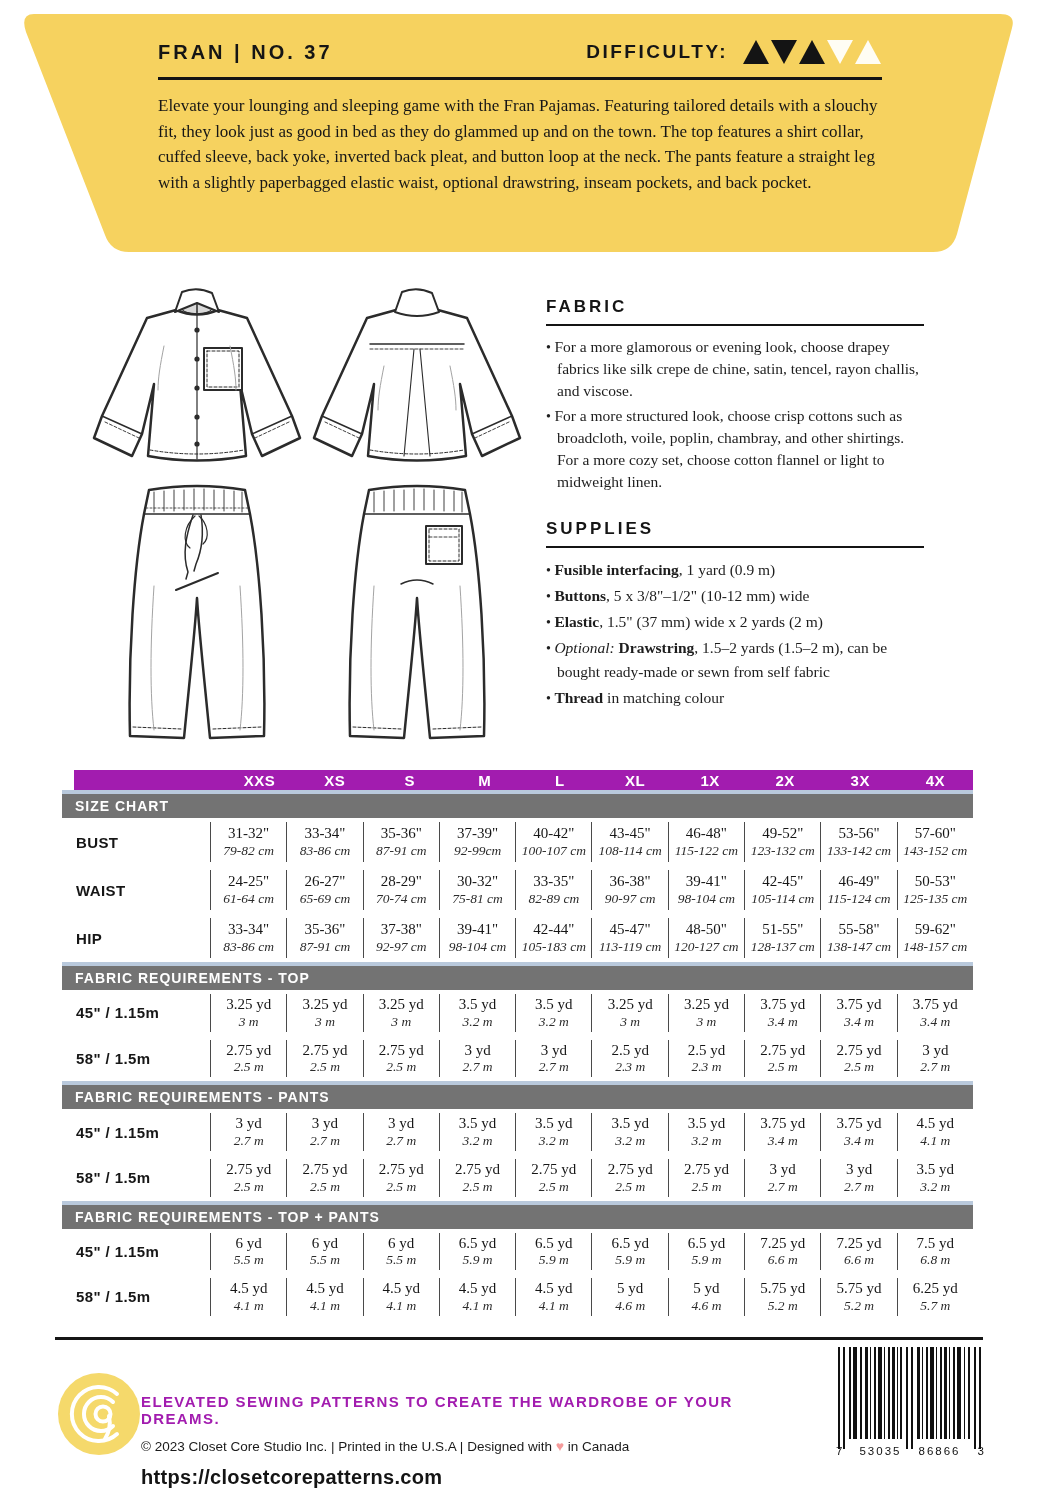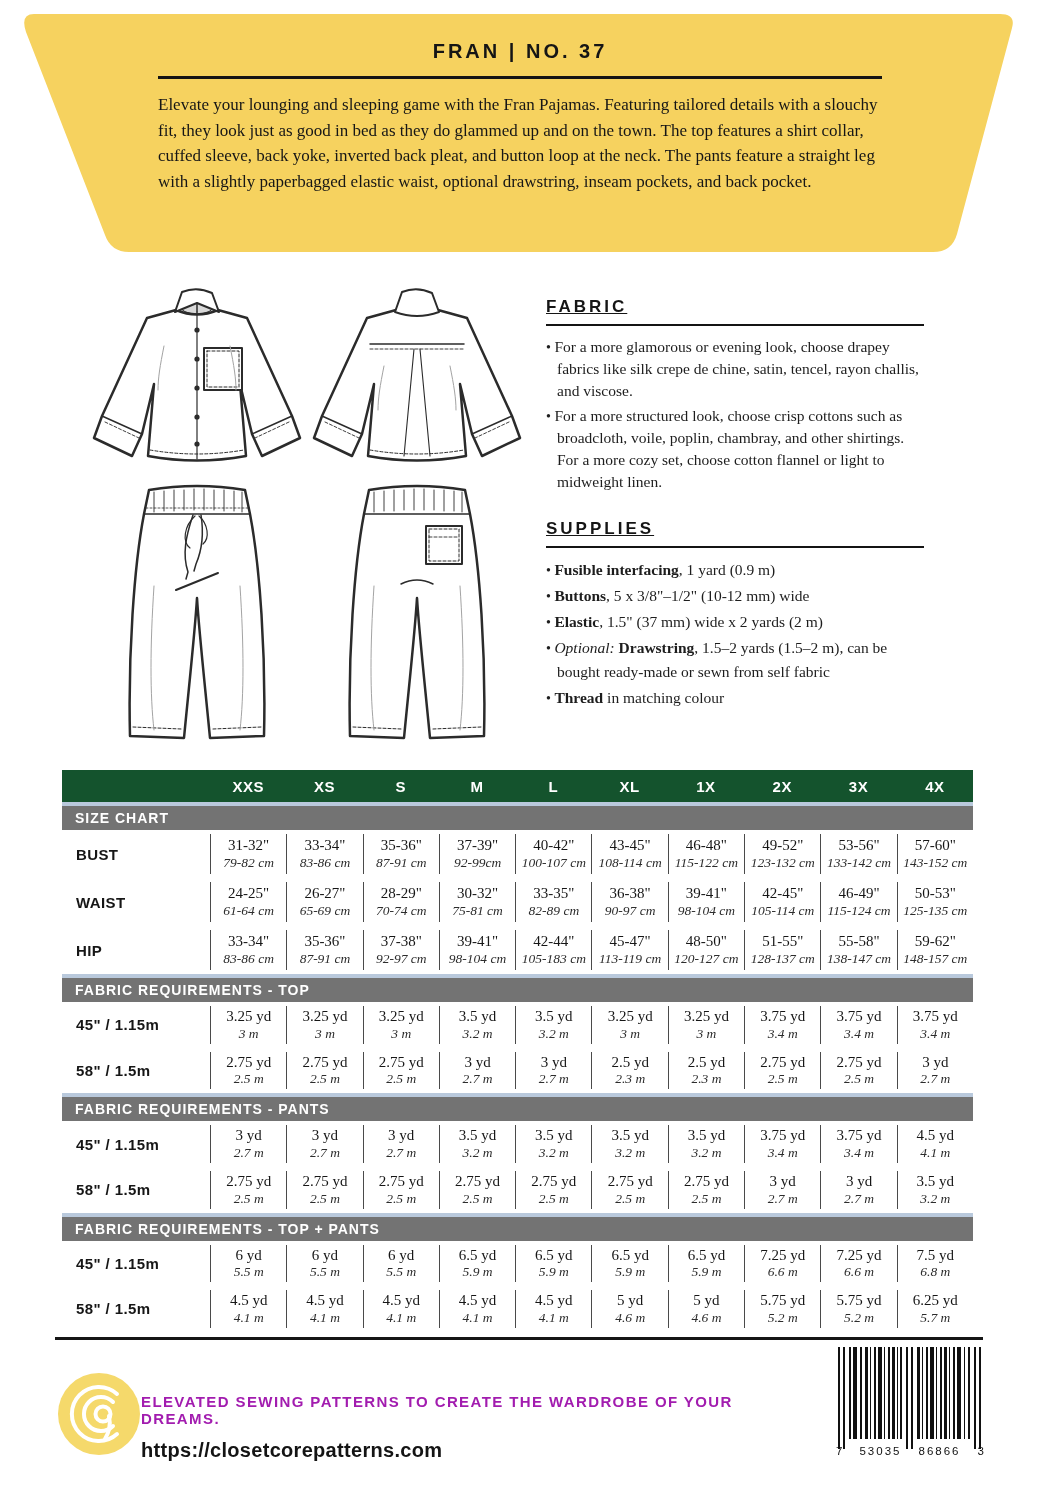--- a/index.html
+++ b/index.html
@@ -3,55 +3,55 @@
 <meta charset="utf-8">
 <style>
   html,body{margin:0;padding:0;background:#fff;}
   .sheet{position:relative;width:1038px;height:1500px;background:#fff;overflow:hidden;
          font-family:"Liberation Serif",serif;color:#1d1d1d;}
   .abs{position:absolute;}
 
   
   .yellow-wrap{left:0;top:0;width:1038px;height:260px;}
   .yellow-content{left:158px;top:40px;width:724px;}
-  .head-row{display:flex;justify-content:space-between;align-items:center;flex-direction:column;}
+  .head-row{display:flex;justify-content:space-between;align-items:center;}
   .pattern-title{font-family:"Liberation Sans",sans-serif;font-weight:700;font-size:20px;
                  letter-spacing:3px;color:#151515;}
   .diff-group{display:flex;align-items:center;gap:14px;}
   .diff-label{font-family:"Liberation Sans",sans-serif;font-weight:700;font-size:19px;
               letter-spacing:2.5px;color:#151515;}
   .diff-icons{display:flex;align-items:center;}
   .tri{width:0;height:0;border-left:13px solid transparent;border-right:13px solid transparent;
        display:inline-block;margin:0 1px;}
   .tri.up.filled{border-bottom:24px solid #141414;}
   .tri.down.filled{border-top:24px solid #141414;}
   .tri.up.open{border-bottom:24px solid #fffdf4;}
   .tri.down.open{border-top:24px solid #fffdf4;}
   .head-rule{height:3px;background:#141414;margin-top:13px;}
   .description{margin-top:13px;font-size:17px;line-height:1.5;color:#161616;}
 
   
   .col-right{left:546px;top:297px;width:378px;}
   .sec-heading{font-family:"Liberation Sans",sans-serif;font-weight:700;font-size:17px;
-               letter-spacing:3px;color:#151515;text-decoration:underline;}
+               letter-spacing:3px;color:#151515;}
   .sec-rule{height:2px;background:#141414;margin:7px 0 10px 0;}
   .bullet{font-size:15.5px;line-height:1.42;margin-bottom:3px;text-indent:-11px;padding-left:11px;}
   .bullet .dot{font-size:14px;}
   .bullet .b{font-weight:700;}
   .bullet .i{font-style:italic;}
   .supplies-block{margin-top:26px;}
   .supplies-list .bullet{line-height:1.55;margin-bottom:2px;}
 
   
   .drawings{left:92px;top:286px;}
 
   
   .size-table{left:62px;top:770px;width:911px;font-family:"Liberation Serif",serif;}
   .trow{display:flex;align-items:stretch;}
-  .thead{background:#14532d;height:32px;}
+  .thead{background:#a21caf;height:20px;margin-left:12px;}
   .hcell{flex:1;display:flex;align-items:center;justify-content:center;color:#fff;
          font-family:"Liberation Sans",sans-serif;font-weight:700;font-size:15px;letter-spacing:.5px;}
   .lcell{width:148px;flex:0 0 148px;display:flex;align-items:center;padding-left:14px;
          box-sizing:border-box;font-family:"Liberation Sans",sans-serif;font-weight:700;
          font-size:15px;letter-spacing:.4px;color:#161616;}
   .band{background:#737373;border-top:4px solid #b9c9dc;height:24px;display:flex;align-items:center;
         padding-left:13px;}
   .band span{color:#fff;font-family:"Liberation Sans",sans-serif;font-weight:700;font-size:14px;
              letter-spacing:1px;}
   .trow.body{min-height:48px;}
@@ -79,20 +79,30 @@
 
 <div class="sheet">
 
   <div class="abs yellow-wrap">
     <svg width="1038" height="260" viewBox="0 0 1038 260">
       <path d="M34,14 L1000,14 Q1016,14 1012,28 L957,234 Q952,252 933,252 L129,252 Q111,252 105,235 L26,32 Q20,14 34,14 Z" fill="#f6d25f"></path>
     </svg>
     <div class="abs yellow-content">
       <div class="head-row">
         <div class="pattern-title">FRAN | NO. 37</div>
+        <div class="diff-group">
+          <span class="diff-label">DIFFICULTY:</span>
+          <span class="diff-icons">
+              <span class="tri up filled"></span>
+              <span class="tri down filled"></span>
+              <span class="tri up filled"></span>
+              <span class="tri down open"></span>
+              <span class="tri up open"></span>
+            </span>
+        </div>
       </div>
       <div class="head-rule"></div>
       <div class="description">Elevate your lounging and sleeping game with the Fran Pajamas. Featuring tailored details with a slouchy fit, they look just as good in bed as they do glammed up and on the town. The top features a shirt collar, cuffed sleeve, back yoke, inverted back pleat, and button loop at the neck. The pants feature a straight leg with a slightly paperbagged elastic waist, optional drawstring, inseam pockets, and back pocket.</div>
     </div>
   </div>
 
   <div class="abs drawings">
     <svg width="430" height="468" viewBox="0 0 430 468" stroke="#2b2b2b" fill="none" stroke-linejoin="round" stroke-linecap="round">
 
       <g>
@@ -598,20 +608,25 @@
         <path d="M60,22 A27,27 0 1 0 60,62"></path>
         <path d="M56,30 A17,17 0 1 0 56,54"></path>
         <circle cx="46" cy="42" r="7.5"></circle>
         <path d="M52,44 C54,54 52,60 48,67"></path>
       </g>
     </svg>
   </div>
 
   <div class="abs foot-text">
     <div class="tagline">ELEVATED SEWING PATTERNS TO CREATE THE WARDROBE OF YOUR DREAMS.</div>
+    <div class="copyright">
+      <span>© 2023 Closet Core Studio Inc. | Printed in the U.S.A | Designed with</span>
+      <span class="heart">♥</span>
+      <span>in Canada</span>
+    </div>
     <div class="site-url">https://closetcorepatterns.com</div>
   </div>
 
   <div class="abs barcode">
     <svg width="148" height="104" viewBox="0 0 148 104">
       <g fill="#111" stroke="none">
         <rect x="2" y="0" width="2" height="102"></rect>
           <rect x="7" y="0" width="2" height="102"></rect>
         <rect x="13" y="0" width="2" height="92"></rect>
           <rect x="17" y="0" width="4" height="92"></rect>

